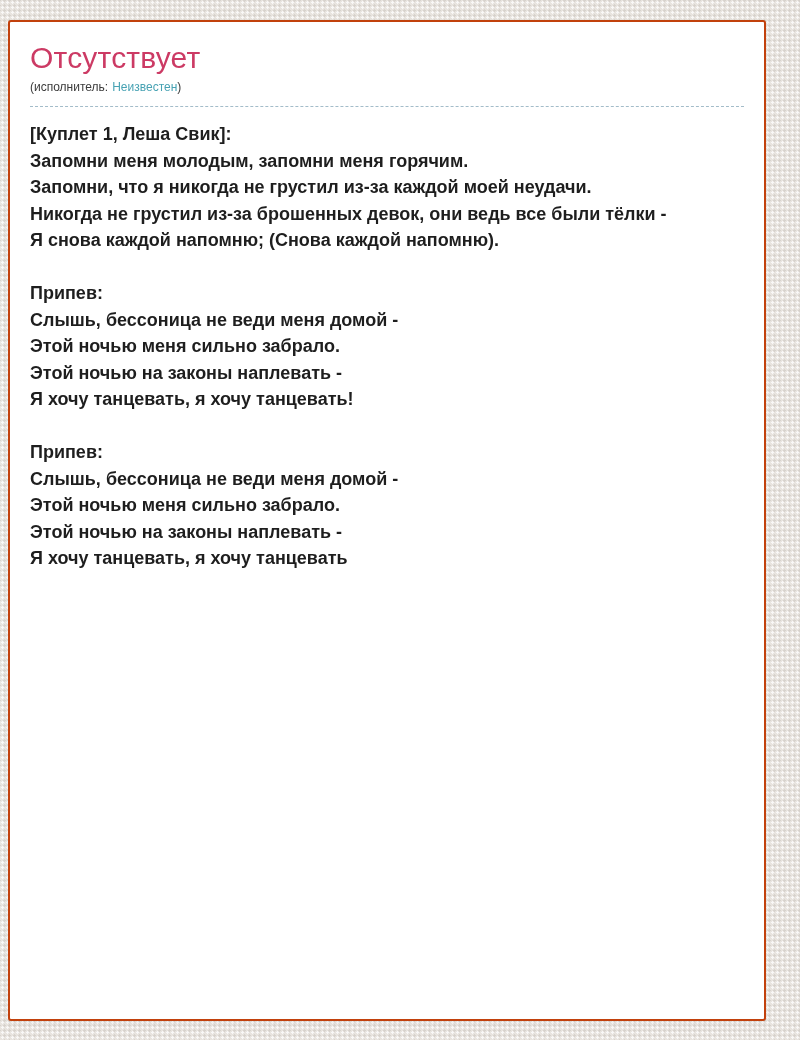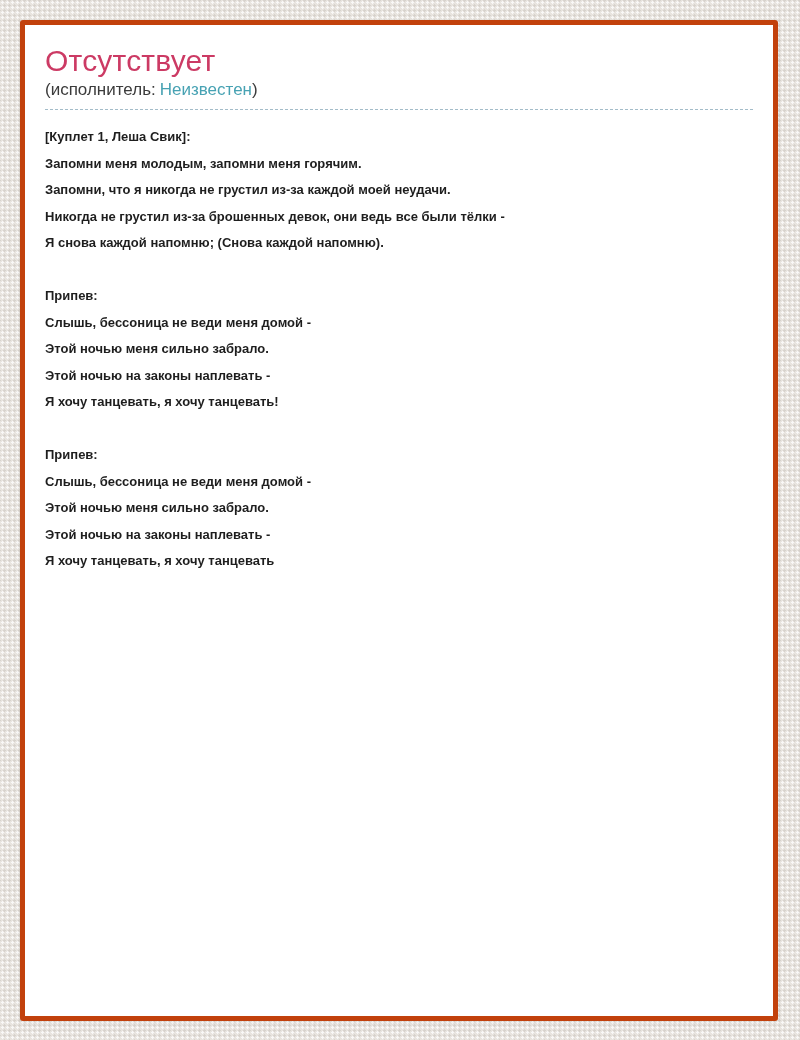--- a/index.html
+++ b/index.html
@@ -18,58 +18,58 @@
     background-color: var(--background_color);
     background-image:
       radial-gradient(circle, rgba(255,255,255,0.75) 1px, transparent 1.3px),
       radial-gradient(circle, rgba(176,170,162,0.30) 1px, transparent 1.3px);
     background-size: 5px 5px, 5px 5px;
     background-position: 0 0, 2px 3px;
     overflow: hidden;
   }
   .card {
     position: absolute;
-    left: 20px;
+    left: 8px;
     top: 20px;
     width: 758px;
     height: 1001px;
     background: var(--card_color);
-    border: 5px solid #c2410c;
+    border: 2px solid #c2410c;
     border-radius: 3px;
     box-shadow: 0 1px 4px rgba(0,0,0,0.07);
     padding: 19px 20px 20px 20px;
     overflow: hidden;
   }
   .song-header {
     border-bottom: 1px dashed var(--divider_color);
     padding-bottom: 9px;
   }
   h1.song-title {
     color: var(--title_color);
     font-size: 30px;
     font-weight: 400;
     line-height: 34px;
     letter-spacing: 0.2px;
   }
   .artist-line {
     margin-top: 2px;
-    font-size: 17px;
+    font-size: 12px;
     line-height: 20px;
     color: var(--muted_text_color);
   }
   .artist-link {
     color: var(--link_color);
     text-decoration: none;
     cursor: pointer;
   }
   .artist-prefix { margin-right: 4px; }
   .lyrics {
     margin-top: 14px;
     color: var(--text_color);
-    font-size: 13px;
+    font-size: 18px;
     font-weight: 700;
     line-height: 26.5px;
   }
   .stanza {
     white-space: pre-line;
     margin-bottom: 26.5px;
   }
   .stanza:last-child { margin-bottom: 0; }
 </style>
 </head>

